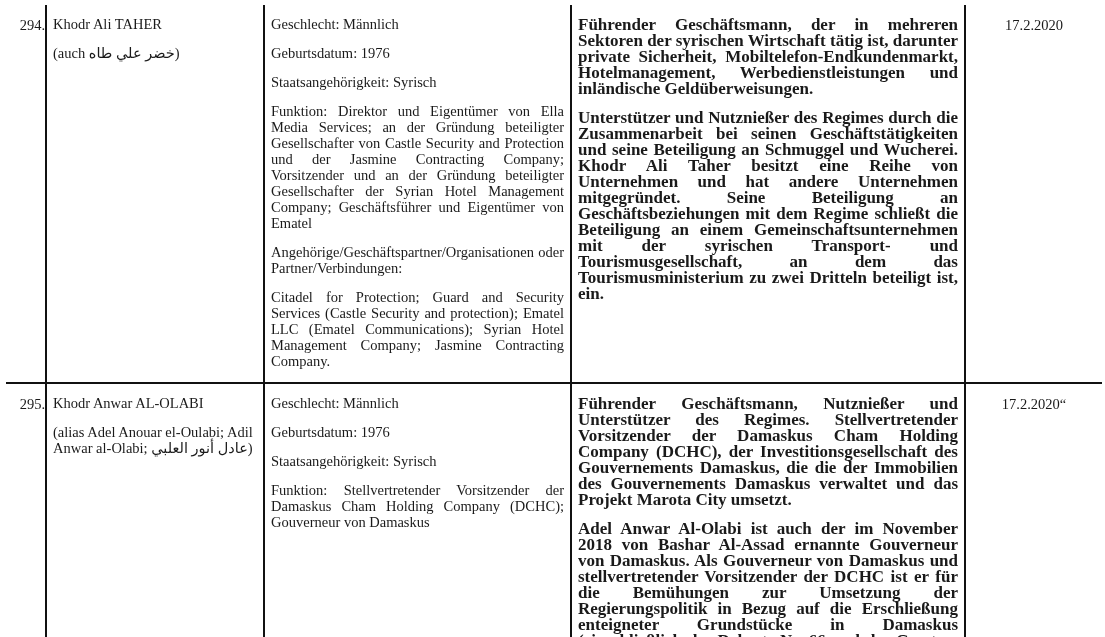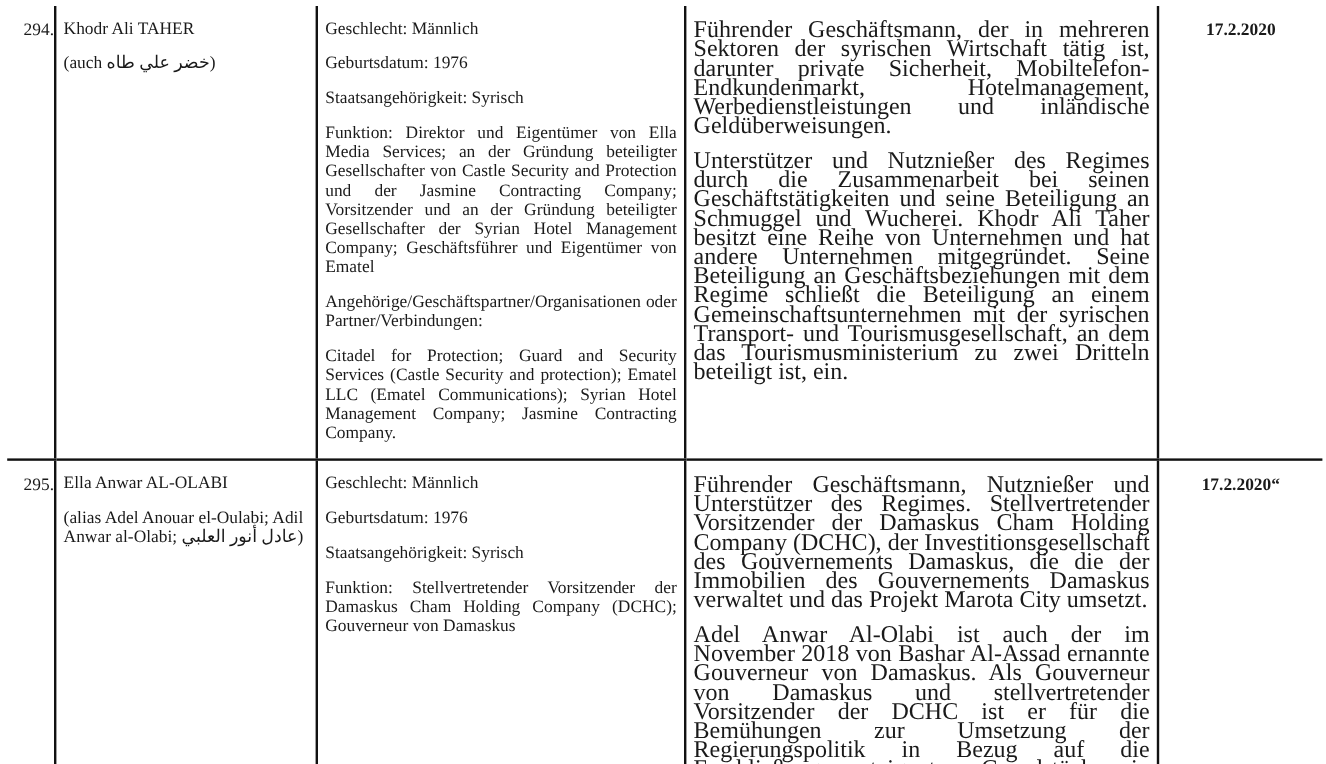--- a/index.html
+++ b/index.html
@@ -18,23 +18,23 @@
   tr.hdr th.date-h { font-size: 11.5px; line-height: 15px; }
   .vb { border-left: 2px solid #111; }
   tr.row td { border-bottom: 2px solid #111; }
   tr.row1 td { height: 343px; }
   tr.row2 td { height: 240px; }
   .num { font-size: 14.5px; padding: 12px 0 0 0 !important; text-align: right; }
   .name-cell { padding: 11px 6px 0 6px !important; font-size: 14.5px; margin-top: 20px; }
   .name-cell p { margin: 0 0 13px 0; line-height: 16px; }
   .id-cell { padding: 11px 6px 0 6px !important; font-size: 14.5px; }
   .id-cell p { margin: 0 0 13px 0; line-height: 16px; text-align: justify; }
-  .reason-cell { padding: 12px 6px 0 6px !important; font-size: 20px; }
+  .reason-cell { padding: 12px 6px 0 6px !important; font-size: 17px; font-weight: bold; }
   .reason-cell p { margin: 0 0 13px 0; line-height: 16px; text-align: justify; }
-  .date-cell { text-align: center; font-size: 14.5px; padding-top: 12px !important; font-weight: bold; }
+  .date-cell { text-align: center; font-size: 14.5px; padding-top: 12px !important; }
   .alias2 { font-family: "Liberation Serif", serif; }
 </style>
 </head>
 <body>
 
 <table class="list">
   <colgroup>
     <col class="c-num">
       <col class="c-name">
       <col class="c-id">
@@ -60,21 +60,21 @@
     <td class="vb reason-cell">
       <p>Führender Geschäftsmann, der in mehreren Sektoren der syrischen Wirtschaft tätig ist, darunter private Sicherheit, Mobiltelefon-Endkundenmarkt, Hotelmanagement, Werbedienstleistungen und inländische Geldüberweisungen.</p>
       <p>Unterstützer und Nutznießer des Regimes durch die Zusammenarbeit bei seinen Geschäftstätigkeiten und seine Beteiligung an Schmuggel und Wucherei. Khodr Ali Taher besitzt eine Reihe von Unternehmen und hat andere Unternehmen mitgegründet. Seine Beteiligung an Geschäftsbeziehungen mit dem Regime schließt die Beteiligung an einem Gemeinschaftsunternehmen mit der syrischen Transport- und Tourismusgesellschaft, an dem das Tourismusministerium zu zwei Dritteln beteiligt ist, ein.</p>
     </td>
     <td class="vb date-cell">17.2.2020</td>
   </tr>
 
   <tr class="row row2">
     <td class="num">295.</td>
     <td class="vb name-cell">
-      <p>Ella Anwar AL-OLABI</p>
+      <p>Khodr Anwar AL-OLABI</p>
       <p class="alias2">(alias Adel Anouar el-Oulabi; Adil Anwar al-Olabi; عادل أنور العلبي)</p>
     </td>
     <td class="vb id-cell">
       <p>Geschlecht: Männlich</p>
       <p>Geburtsdatum: 1976</p>
       <p>Staatsangehörigkeit: Syrisch</p>
       <p>Funktion: Stellvertretender Vorsitzender der Damaskus Cham Holding Company (DCHC); Gouverneur von Damaskus</p>
     </td>
     <td class="vb reason-cell">
       <p>Führender Geschäftsmann, Nutznießer und Unterstützer des Regimes. Stellvertretender Vorsitzender der Damaskus Cham Holding Company (DCHC), der Investitionsgesellschaft des Gouvernements Damaskus, die die der Immobilien des Gouvernements Damaskus verwaltet und das Projekt Marota City umsetzt.</p>

